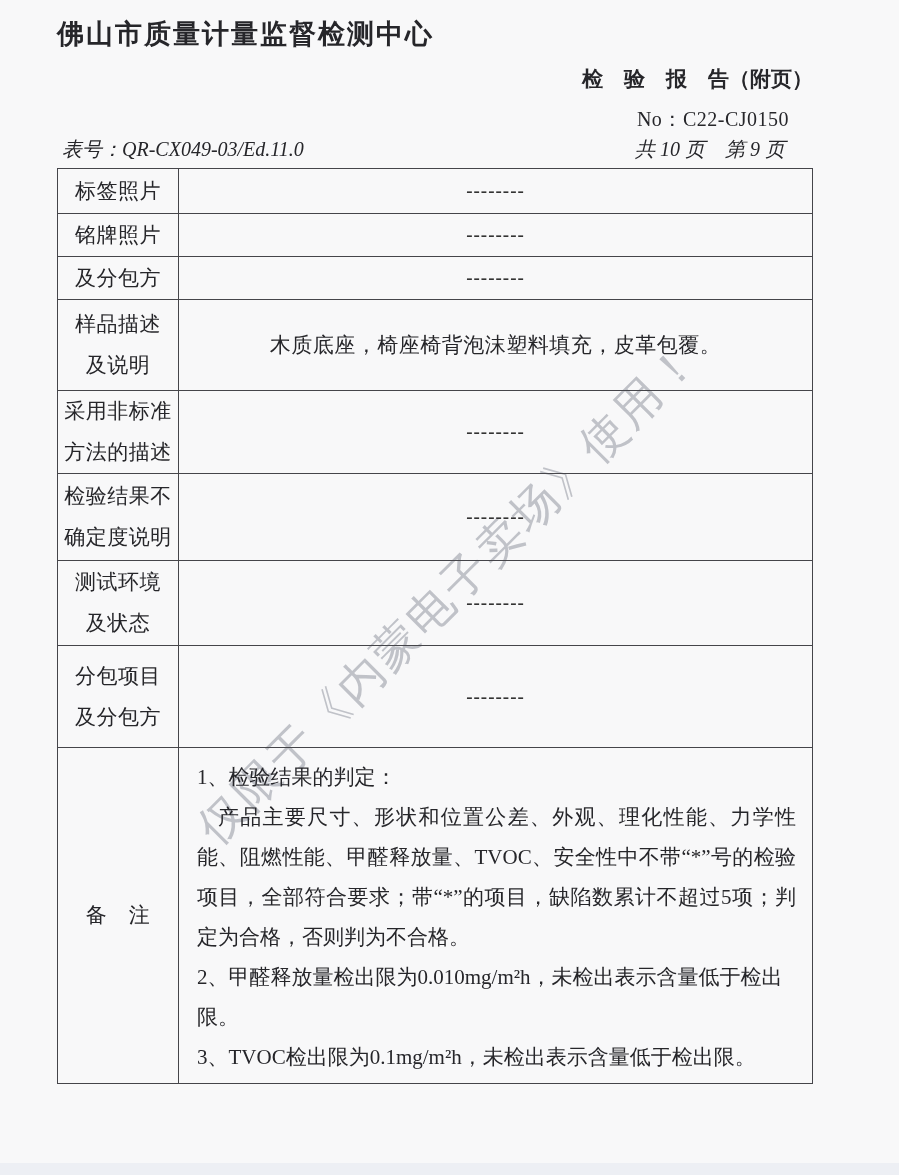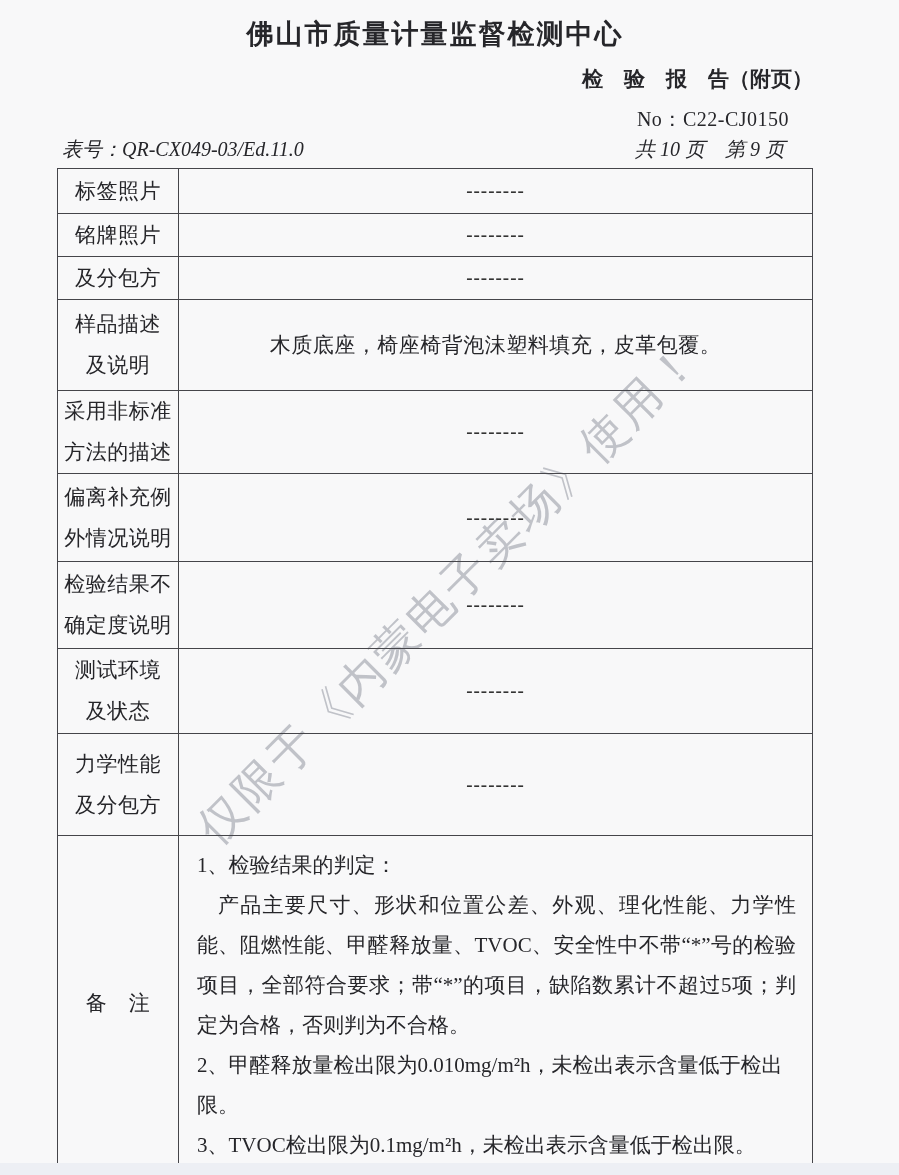--- a/index.html
+++ b/index.html
@@ -26,21 +26,20 @@
     pointer-events:none;
   }
   .content {
     position:absolute;
     left:57px; top:0;
     width:756px;
     z-index:2;
   }
   .org-title {
     margin-top:16px;
-    text-align:center;
     font-size:27px;
     font-weight:600;
     letter-spacing:2px;
   }
   .report-title {
     margin-top:13px;
     text-align:right;
     font-size:21px;
     font-weight:700;
   }
@@ -155,37 +154,32 @@
       <tr class="r4">
         <td class="cell-label">样品描述
 及说明</td>
         <td class="cell-value">木质底座，椅座椅背泡沫塑料填充，皮革包覆。</td>
       </tr>
       <tr class="r5">
         <td class="cell-label">采用非标准
 方法的描述</td>
         <td class="cell-value dashes">--------</td>
       </tr>
-      <tr class="r6">
-        <td class="cell-label">偏离补充例
-外情况说明</td>
-        <td class="cell-value dashes">--------</td>
-      </tr>
       <tr class="r7">
         <td class="cell-label">检验结果不
 确定度说明</td>
         <td class="cell-value dashes">--------</td>
       </tr>
       <tr class="r8">
         <td class="cell-label">测试环境
 及状态</td>
         <td class="cell-value dashes">--------</td>
       </tr>
       <tr class="r9">
-        <td class="cell-label">力学性能
+        <td class="cell-label">分包项目
 及分包方</td>
         <td class="cell-value dashes">--------</td>
       </tr>
       <tr class="r10">
         <td class="cell-label">备　注</td>
         <td class="cell-remarks">
           <p>1、检验结果的判定：</p>
           <p class="indent">产品主要尺寸、形状和位置公差、外观、理化性能、力学性能、阻燃性能、甲醛释放量、TVOC、安全性中不带“*”号的检验项目，全部符合要求；带“*”的项目，缺陷数累计不超过5项；判定为合格，否则判为不合格。</p>
           <p>2、甲醛释放量检出限为0.010mg/m²h，未检出表示含量低于检出限。</p>
           <p>3、TVOC检出限为0.1mg/m²h，未检出表示含量低于检出限。</p>

